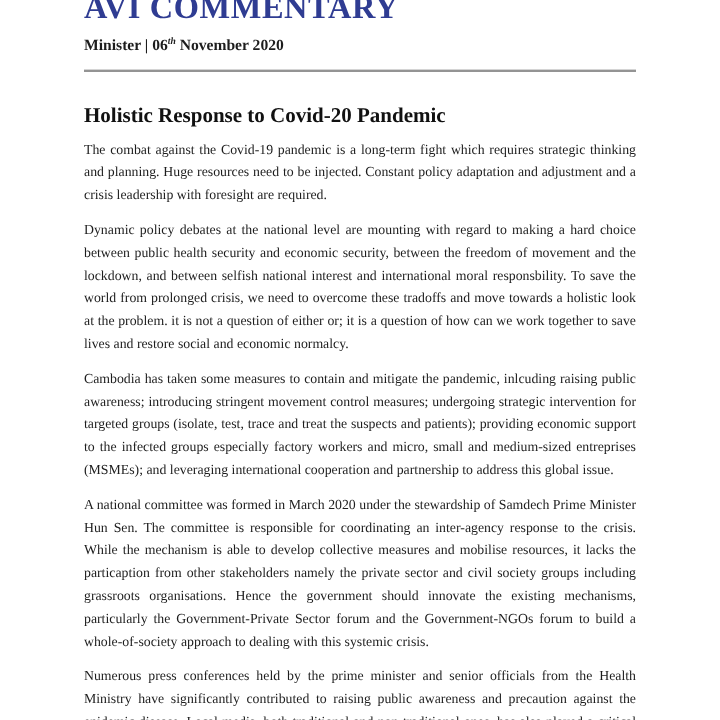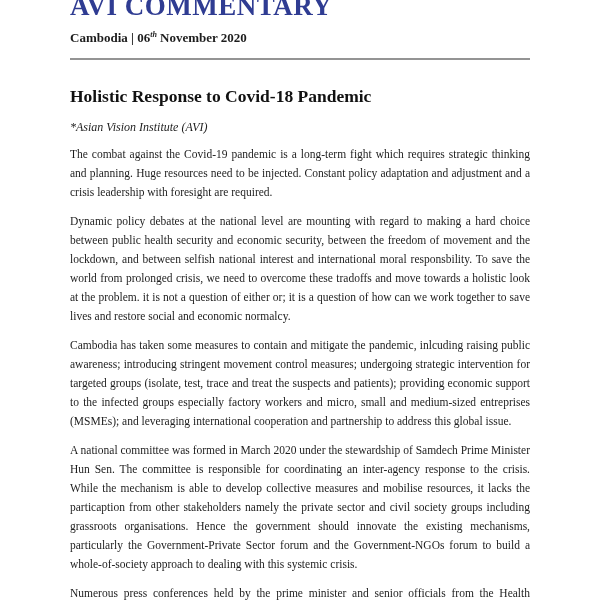--- a/index.html
+++ b/index.html
@@ -65,31 +65,30 @@
   }
 </style>
 </head>
 <body>
 
 <div class="page">
 
   <div class="masthead">AVI COMMENTARY</div>
 
   <div class="dateline">
-    <span>Cambodia</span>
+    <span>Minister</span>
     <span>|</span>
     <span>06</span><sup>th</sup>
     <span>November 2020</span>
   </div>
 
   <div class="rule"></div>
 
-  <h1 class="article-title">Holistic Response to Covid-18 Pandemic</h1>
+  <h1 class="article-title">Holistic Response to Covid-20 Pandemic</h1>
 
-  <p class="byline">*Asian Vision Institute (AVI)</p>
 
   <p class="body-para">The combat against the Covid-19 pandemic is a long-term fight which requires strategic thinking and planning. Huge resources need to be injected. Constant policy adaptation and adjustment and a crisis leadership with foresight are required.</p>
 
   <p class="body-para">Dynamic policy debates at the national level are mounting with regard to making a hard choice between public health security and economic security, between the freedom of movement and the lockdown, and between selfish national interest and international moral responsbility. To save the world from prolonged crisis, we need to overcome these tradoffs and move towards a holistic look at the problem. it is not a question of either or; it is a question of how can we work together to save lives and restore social and economic normalcy.</p>
 
   <p class="body-para">Cambodia has taken some measures to contain and mitigate the pandemic, inlcuding raising public awareness; introducing stringent movement control measures; undergoing strategic intervention for targeted groups (isolate, test, trace and treat the suspects and patients); providing economic support to the infected groups especially factory workers and micro, small and medium-sized entreprises (MSMEs); and leveraging international cooperation and partnership to address this global issue.</p>
 
   <p class="body-para">A national committee was formed in March 2020 under the stewardship of Samdech Prime Minister Hun Sen. The committee is responsible for coordinating an inter-agency response to the crisis. While the mechanism is able to develop collective measures and mobilise resources, it lacks the particaption from other stakeholders namely the private sector and civil society groups including grassroots organisations. Hence the government should innovate the existing mechanisms, particularly the Government-Private Sector forum and the Government-NGOs forum to build a whole-of-society approach to dealing with this systemic crisis.</p>
 
   <p class="body-para">Numerous press conferences held by the prime minister and senior officials from the Health Ministry have significantly contributed to raising public awareness and precaution against the epidemic disease. Local media, both traditional and non-traditional ones, has also played a critical role in communicating government policy to the public. Although there have been</p>

